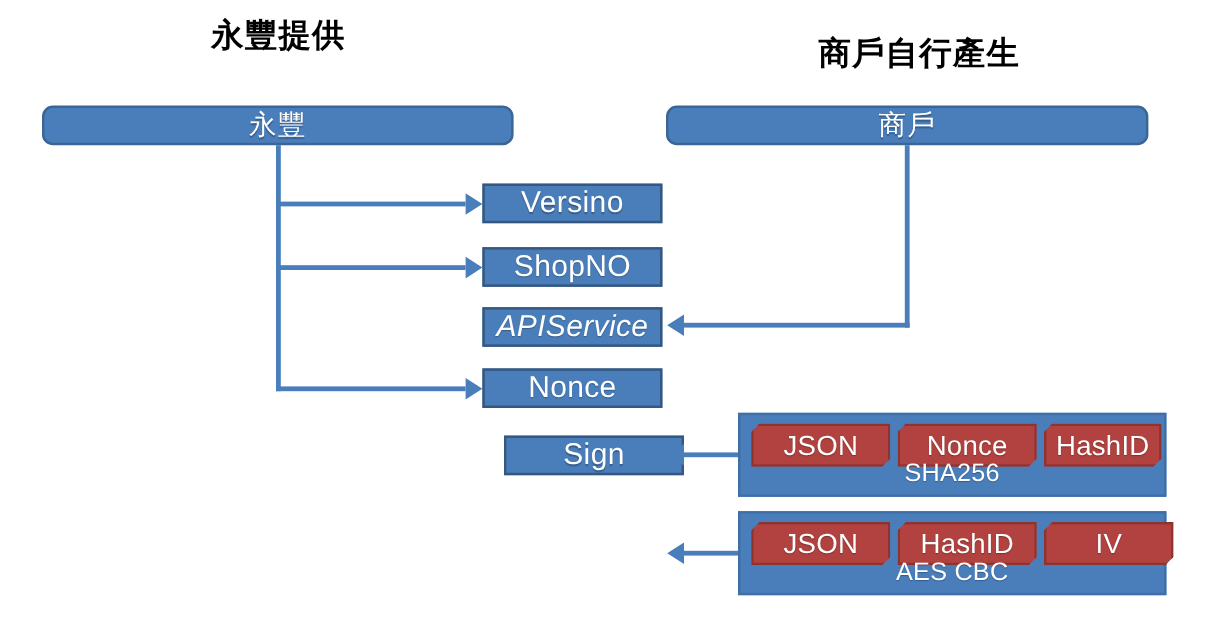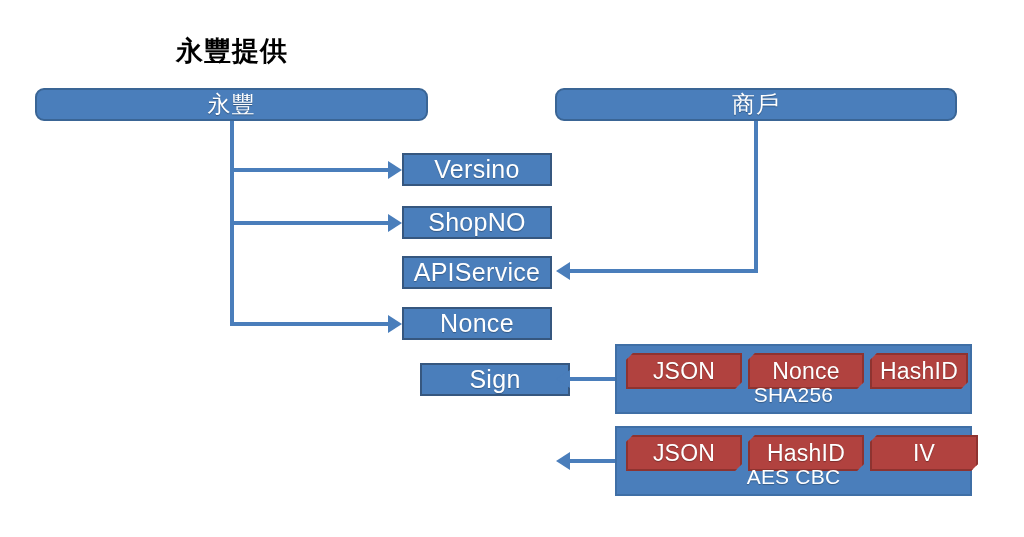--- a/index.html
+++ b/index.html
@@ -119,21 +119,22 @@
     border-top: 9px solid transparent;
     border-bottom: 9px solid transparent;
     border-right: 14px solid #4a7ebb;
   }
 </style>
 </head>
 <body>
 
 <div id="canvas">
 
-  <div class="heading" style="left:96px; top:38px; width:272px;">永豐提供</div>
+  <div class="heading" style="left:96px; top:16px; width:272px;">永豐提供</div>
+  <div class="heading" style="left:620px; top:31px; width:292px;">商戶自行產生</div>
 
   <div class="box-round" style="left:555px; top:88px; width:402px; height:33px;">商戶</div>
   <div class="box-round" style="left:35px; top:88px; width:393px; height:33px;">永豐</div>
 
   <div class="line-v" style="left:230px; top:121px; height:205px;"></div>
 
   <div class="line-h" style="left:230px; top:168px; width:158px;"></div>
   <div class="arrow arrow-right" style="left:388px; top:161px;"></div>
 
   <div class="line-h" style="left:230px; top:221px; width:158px;"></div>
@@ -143,21 +144,21 @@
   <div class="arrow arrow-right" style="left:388px; top:315px;"></div>
 
   <div class="line-v" style="left:754px; top:121px; height:152px;"></div>
   <div class="line-h" style="left:570px; top:269px; width:188px;"></div>
   <div class="arrow arrow-left" style="left:556px; top:262px;"></div>
 
   <div class="box-sq" style="left:402px; top:206px; width:150px; height:33px;">ShopNO</div>
 
   <div class="box-sq" style="left:402px; top:153px; width:150px; height:33px;">Versino</div>
 
-  <div class="box-sq" style="left:402px; top:256px; width:150px; height:33px;">APIService</div>
+  <div class="box-sq" style="left:402px; top:256px; width:150px; height:33px;font-style:italic;">APIService</div>
 
   <div class="box-sq" style="left:402px; top:307px; width:150px; height:33px;">Nonce</div>
 
   <div class="box-sq" style="left:402px; top:363px; width:150px; height:33px;margin-left:18px;">Sign</div>
 
 
   <div class="line-h" style="left:570px; top:377px; width:48px;"></div>
   <div class="arrow arrow-left" style="left:556px; top:370px;"></div>
 
   <div class="group-box" style="left:615px; top:344px; width:357px; height:70px;">

